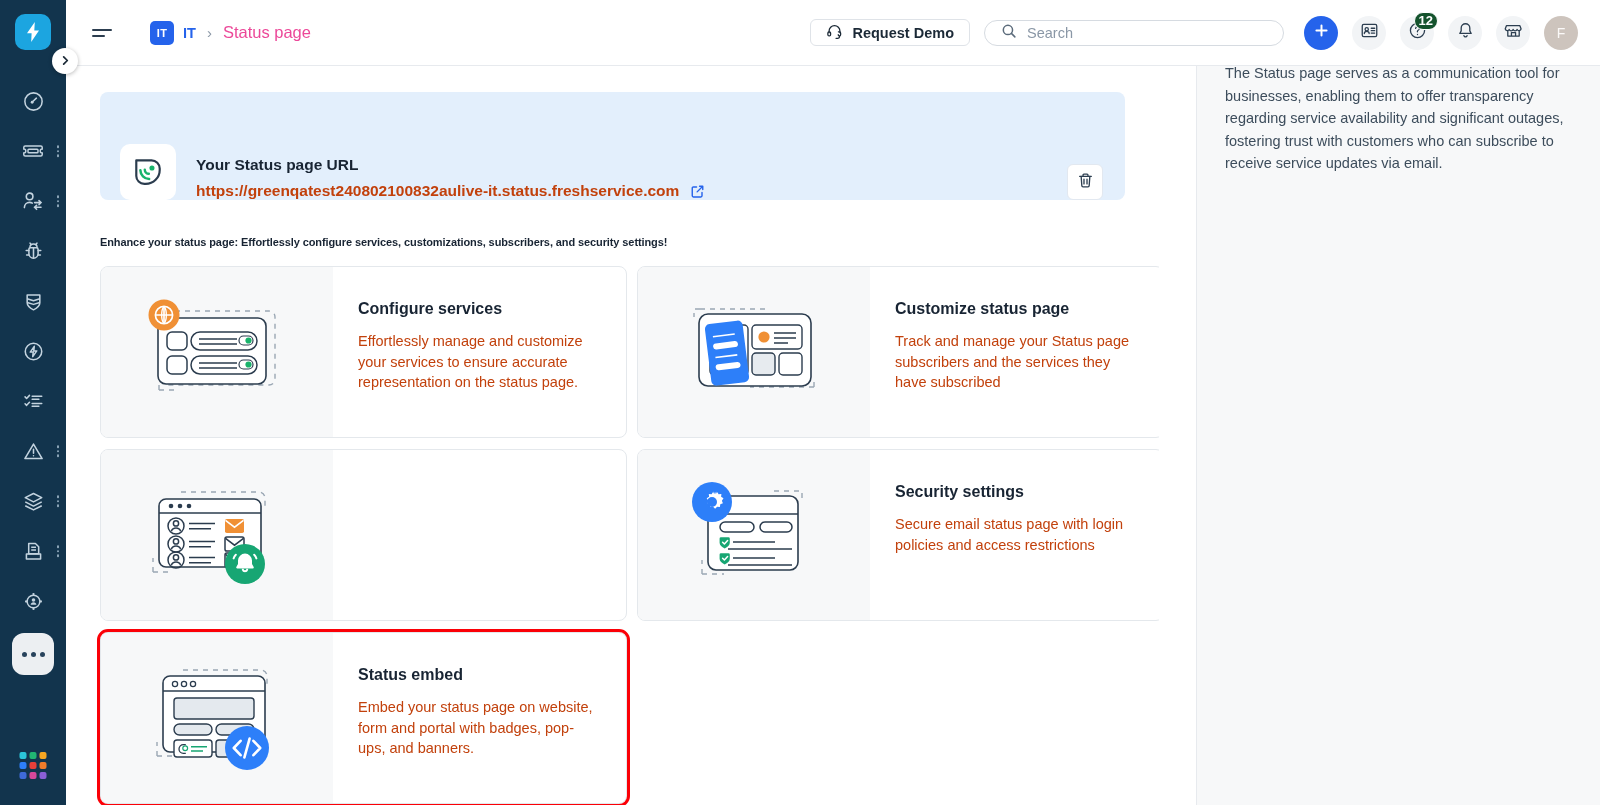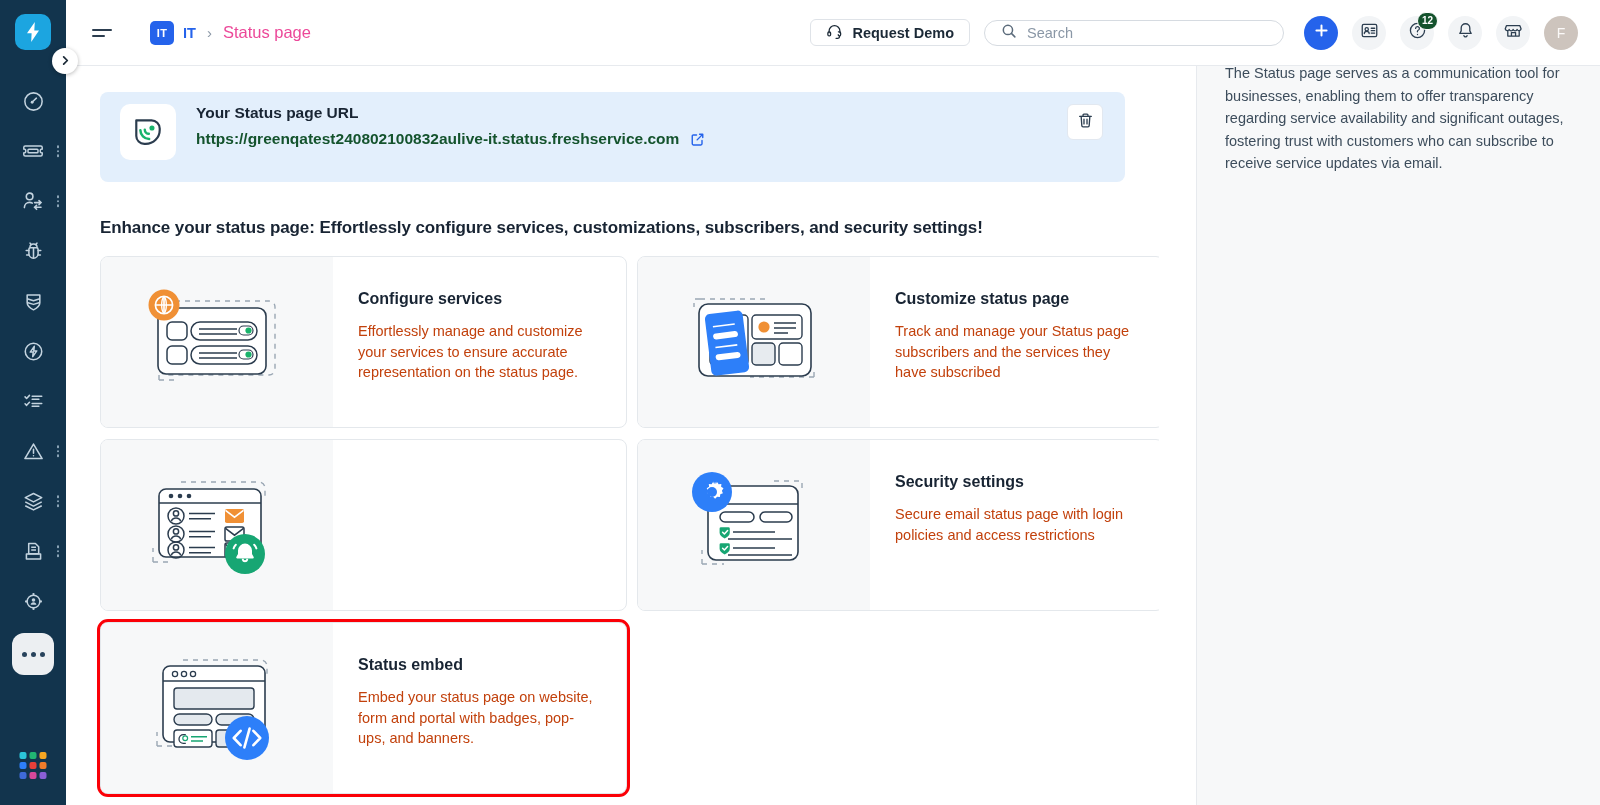--- a/index.html
+++ b/index.html
@@ -86,21 +86,21 @@
   .add-btn {
     width: 34px; height: 34px; border-radius: 50%; background: #2563eb; cursor: pointer;
     display: flex; align-items: center; justify-content: center; margin-left: 6px;
   }
   .icon-btn {
     width: 34px; height: 34px; border-radius: 50%; background: #f2f4f6; cursor: pointer;
     display: flex; align-items: center; justify-content: center; position: relative;
   }
   .badge {
     position: absolute; top: -4px; right: -4px; min-width: 18px; height: 18px; padding: 0 4px;
-    border-radius: 9px; background: #14532d; color: #fff; font-size: 10px; font-weight: bold;
+    border-radius: 9px; background: #14532d; color: #fff; font-size: 13px; font-weight: bold;
     display: flex; align-items: center; justify-content: center; border: 1.5px solid #fff;
   }
   .avatar {
     width: 34px; height: 34px; border-radius: 50%; background: #cdc4bd; color: #fbf9f8;
     display: flex; align-items: center; justify-content: center; font-size: 14px; cursor: pointer;
   }
 
   
   .body { flex: 1; display: flex; min-height: 0; background: #fff; }
   .main {
@@ -111,39 +111,39 @@
     padding: 0 28px; position: relative; margin-left: 37px;
   }
   .aside-text {
     font-size: 14.5px; line-height: 22.5px; color: #3d4d5c; padding-top: 4px;
     position: relative; top: -8px;
   }
   .aside-inner { height: 676px; overflow: hidden; }
 
   
   .url-banner {
-    background: #e3effc; border-radius: 8px; height: 90px; display: flex; align-items: flex-start;
+    background: #e3effc; border-radius: 8px; height: 108px; display: flex; align-items: flex-end;
     padding: 12px 22px 0 20px; gap: 20px;
   }
   .url-icon {
     width: 56px; height: 56px; border-radius: 10px; background: #fff; flex: 0 0 56px;
     display: flex; align-items: center; justify-content: center;
   }
   .url-texts { flex: 1; min-width: 0; }
   .url-title { font-size: 15.5px; font-weight: bold; color: #182433; margin-bottom: 8px; }
   .url-row { display: flex; align-items: center; gap: 11px; }
-  .url-link { font-size: 15.5px; font-weight: bold; color: #14532d; cursor: pointer; }
+  .url-link { font-size: 15.5px; font-weight: bold; color: #c2410c; cursor: pointer; }
   .url-ext { cursor: pointer; display: flex; }
   .url-del {
     width: 36px; height: 36px; border-radius: 6px; background: #fff; border: 1px solid #e2e8f0;
     display: flex; align-items: center; justify-content: center; cursor: pointer; flex: 0 0 36px;
   }
 
   .enhance-title {
-    font-size: 17px; font-weight: bold; color: #182433; margin: 36px 0 18px 0; letter-spacing: -.1px;
+    font-size: 11px; font-weight: bold; color: #182433; margin: 36px 0 18px 0; letter-spacing: -.1px;
   }
 
   
   .cards { display: grid; grid-template-columns: 527px 527px; gap: 11px 10px; }
   .card {
     height: 172px; border: 1px solid #e4e8ec; border-radius: 8px; background: #fff;
     display: flex; overflow: hidden; cursor: pointer; position: relative;
   }
   .card.highlight { outline: 3px solid #fb0007; outline-offset: 0px; border-color: #e4e8ec; }
   .card-illo {

